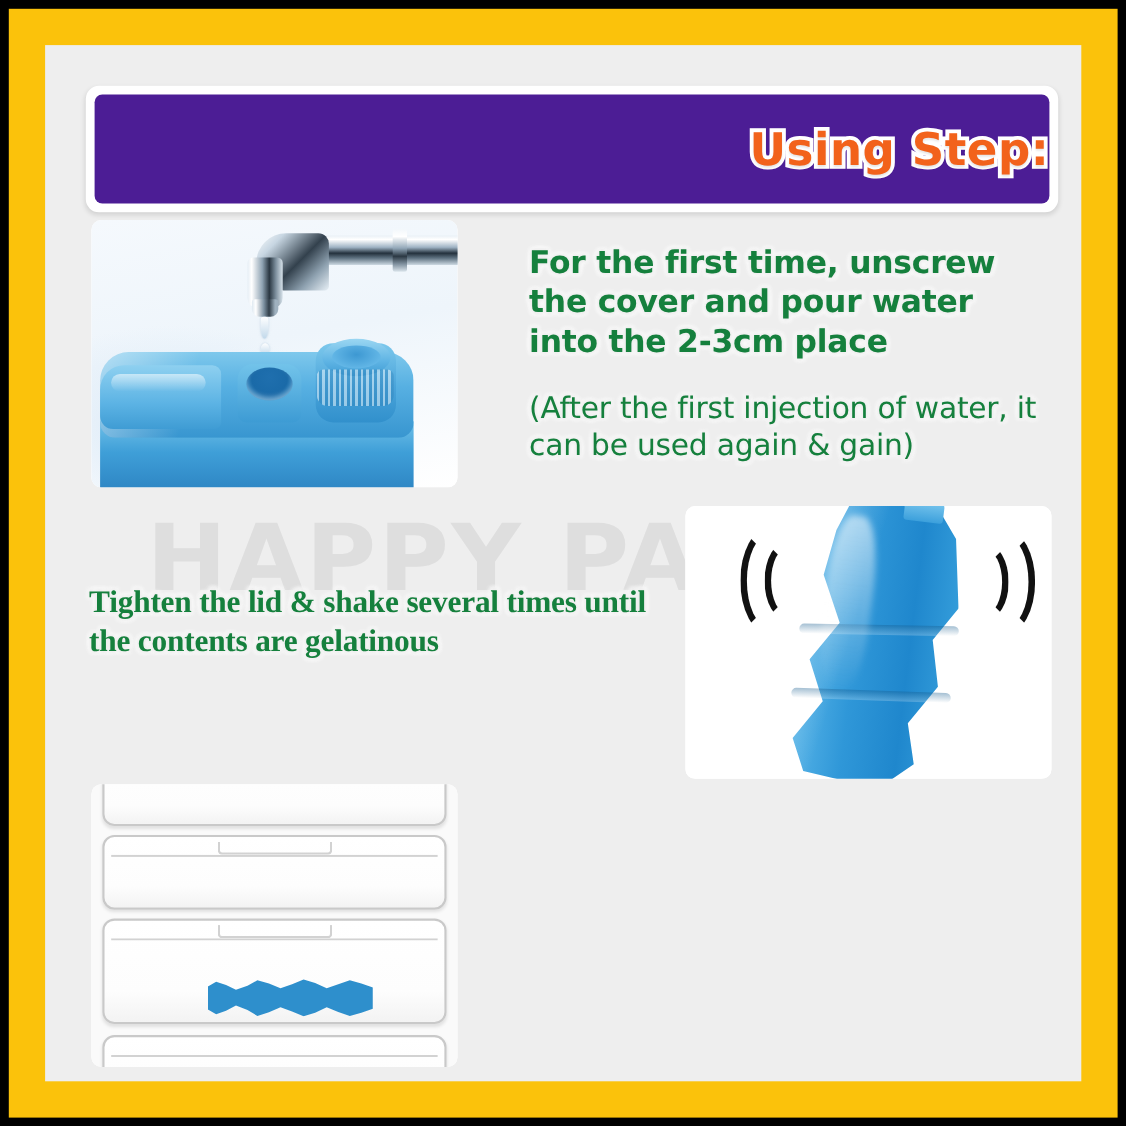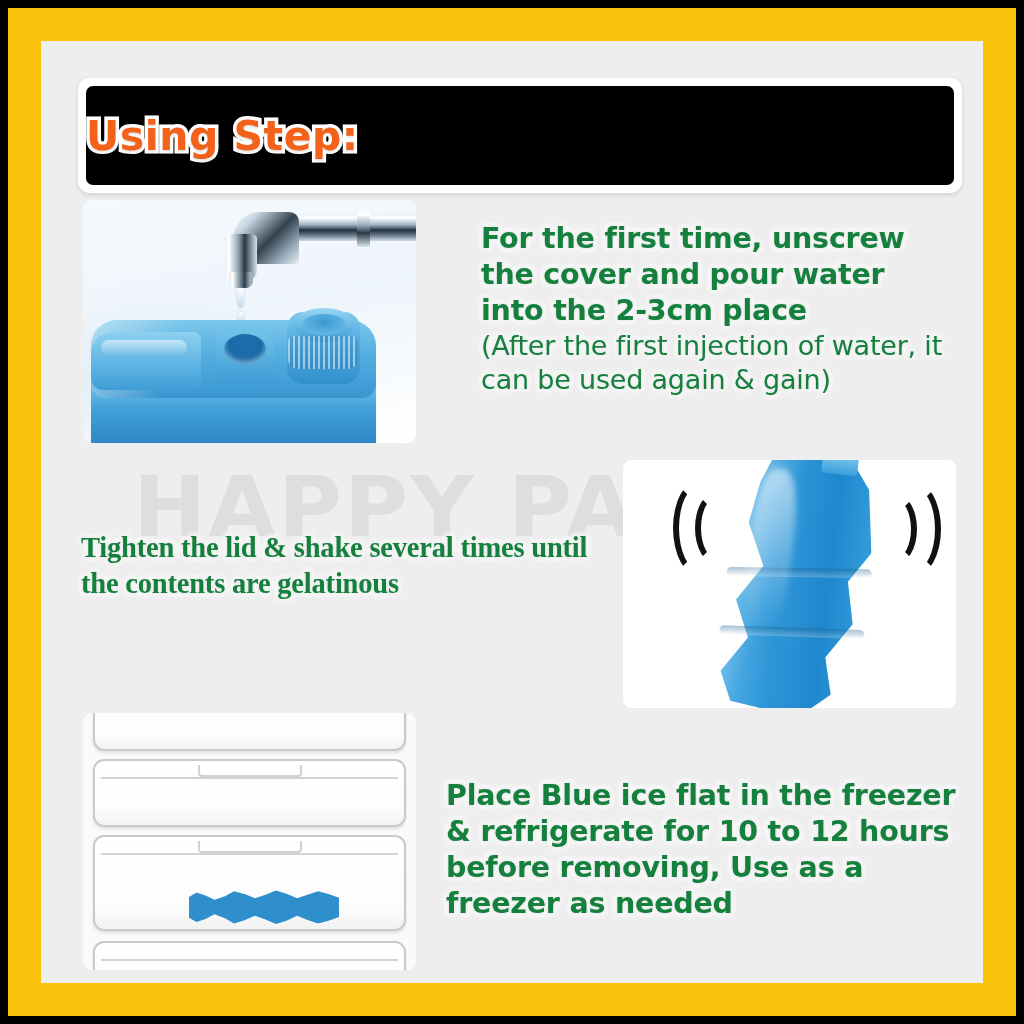--- a/index.html
+++ b/index.html
@@ -47,23 +47,23 @@
     position:absolute;
     left:37px; top:37px;
     width:884px; height:115px;
     background:#FFFFFF;
     border-radius:12px;
     box-shadow:0 2px 5px rgba(0,0,0,.12);
     padding:8px;
   }
   #header-banner{
     width:100%; height:100%;
-    background:#000000;
+    background:#4c1d95;
     border-radius:7px;
-    display:flex; align-items:center; justify-content:flex-start;
+    display:flex; align-items:center; justify-content:flex-end;
   }
   #header-title{
     font-family:"DejaVu Sans", sans-serif;
     font-size:41px;
     font-weight:bold;
     color:#F2621B;
     letter-spacing:.5px;
     -webkit-text-stroke:7px #FFFFFF;
     paint-order:stroke fill;
     text-shadow:0 2px 2px rgba(0,0,0,.10);
@@ -87,20 +87,21 @@
     text-shadow:
        2px 0 3px #EEEEEE, -2px 0 3px #EEEEEE,
        0 2px 3px #EEEEEE, 0 -2px 3px #EEEEEE,
        2px 2px 4px #FFFFFF, -2px -2px 4px #FFFFFF,
        2px -2px 4px #FFFFFF, -2px 2px 4px #FFFFFF,
        0 0 6px #FFFFFF, 0 0 9px #FFFFFF;
   }
   .step-note{
     font-weight:normal;
     font-size:27px;
+    margin-top:26px;
     display:block;
   }
 
   
   #photo-faucet{ left:42px; top:159px; width:333px; height:243px; }
   #photo-faucet .bg{
     position:absolute; inset:0;
     background:
       radial-gradient(ellipse 70% 55% at 22% 78%, #dceaf7 0%, rgba(243,248,253,0) 70%),
       linear-gradient(170deg,#f5f9fd 0%, #eef5fb 45%, #ffffff 100%);
@@ -364,19 +365,16 @@
         <div class="drawer" id="drawer2">
           <div class="drawer-lip"></div>
           <div class="drawer-notch"></div>
           <div id="ice-pack-flat"></div>
         </div>
         <div class="drawer" id="drawer3">
           <div class="drawer-lip"></div>
         </div>
       </div>
 
-      <div class="step-text" id="text-step3">
-        <span>Place Blue ice flat in the freezer &amp; refrigerate for 10 to 12 hours before removing, Use as a freezer as needed</span>
-      </div>
 
     </div>
   </div>
 </div>
 
 </body></html>

